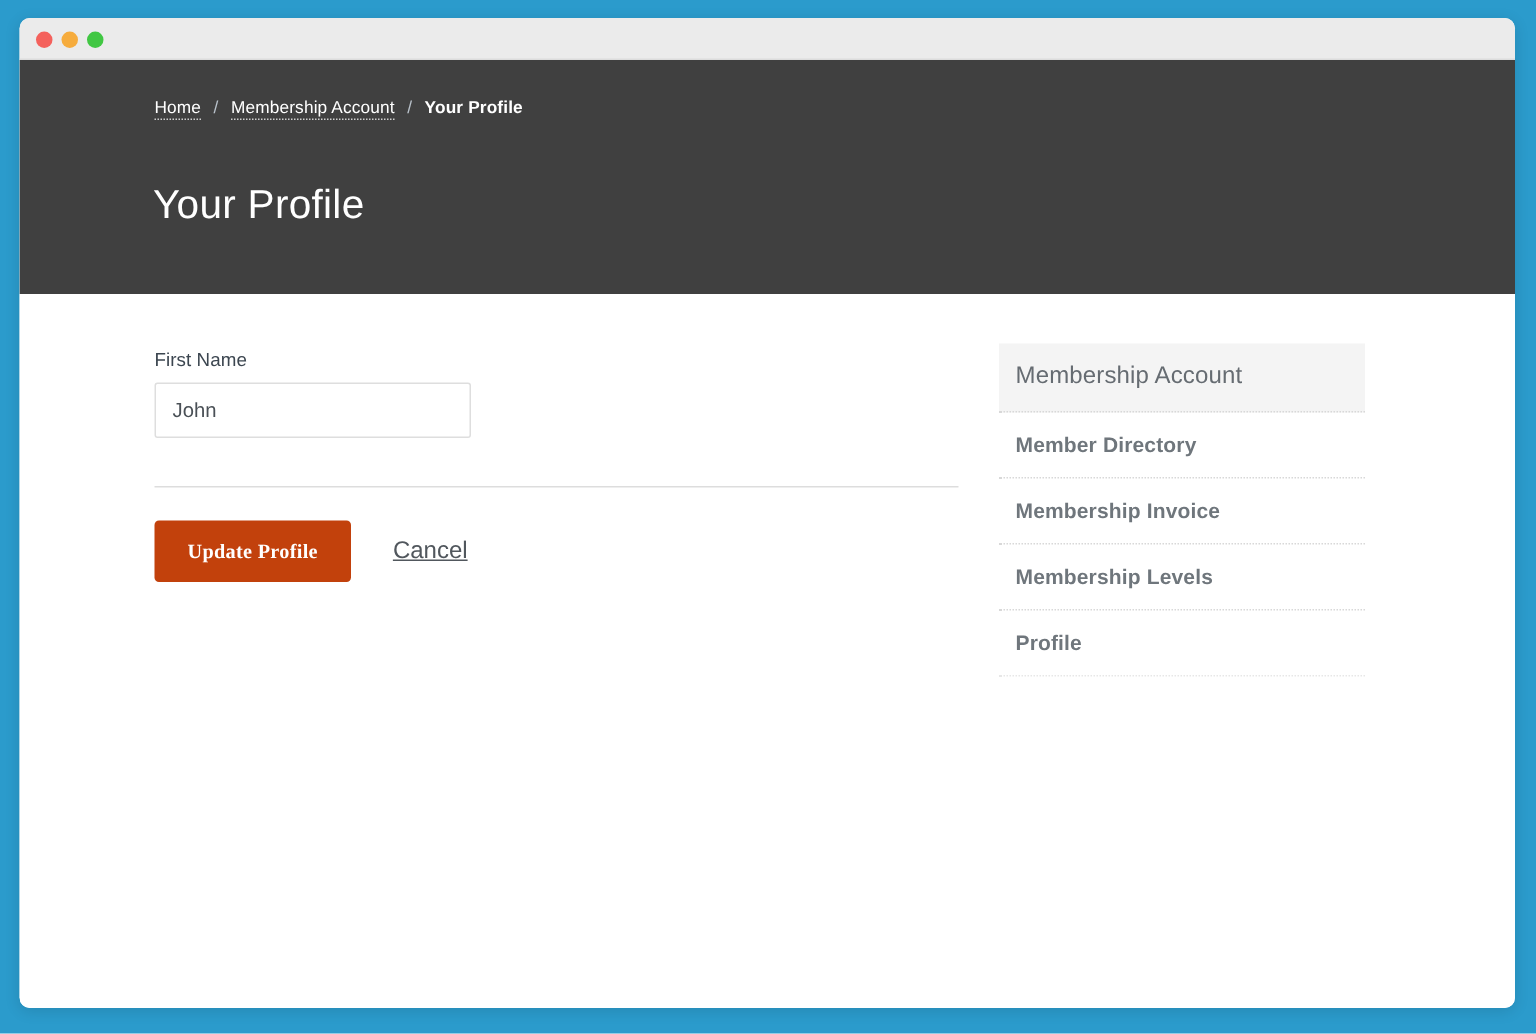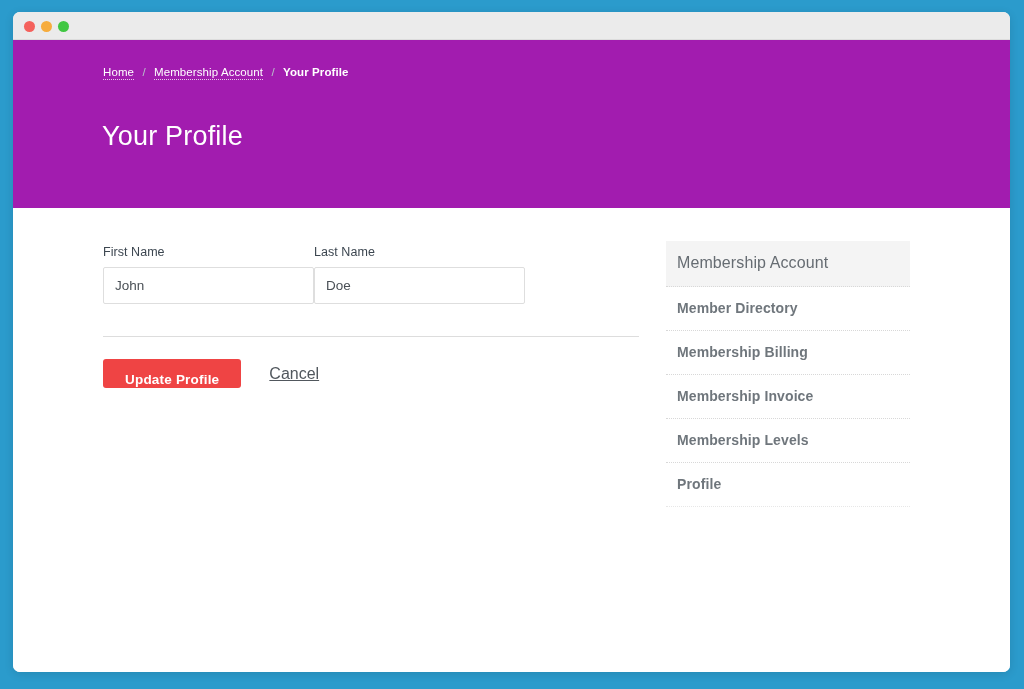--- a/index.html
+++ b/index.html
@@ -39,23 +39,23 @@
     width: 11px;
     height: 11px;
     border-radius: 50%;
   }
   .dot.red    { left: 11px; background: #f4615c; }
   .dot.yellow { left: 28px; background: #f6ac3d; }
   .dot.green  { left: 45px; background: #41c743; }
 
   
   .page-header {
-    background: #a21caf;
+    background: #404040;
     height: 134px;
-    padding: 34px 0 0 0;
+    padding: 22px 0 0 0;
     position: relative;
   }
   .breadcrumb {
     position: absolute;
     left: 90px;
     top: 26px;
     font-size: 11.5px;
     color: #ffffff;
     letter-spacing: .1px;
     white-space: nowrap;
@@ -145,31 +145,31 @@
     margin: 32px 0 0 0;
     width: 536px;
   }
   .actions {
     margin-top: 22px;
     display: flex;
     align-items: center;
     gap: 28px;
   }
   .btn-primary {
-    background: #ef4444;
+    background: #c2410c;
     color: #ffffff;
     border: 0;
     border-radius: 3px;
     font-size: 13.5px;
     font-weight: bold;
     padding: 0 22px;
-    height: 29px;
+    height: 41px;
     line-height: 41px;
     cursor: pointer;
-    font-family: Liberation Sans, sans-serif;
+    font-family: Liberation Serif, serif;
     letter-spacing: .2px;
   }
   .btn-cancel {
     color: #51575d;
     font-size: 16px;
     text-decoration: underline;
     cursor: pointer;
   }
 
   
@@ -226,41 +226,34 @@
 
     <div class="form-area">
 
       <div class="field-row">
         <div class="field">
           <label class="field-label">First Name</label>
           <div class="input-wrap">
             <input class="text-input" type="text" value="John" style="">
           </div>
         </div>
-        <div class="field">
-          <label class="field-label">Last Name</label>
-          <div class="input-wrap">
-            <input class="text-input" type="text" value="Doe" style="">
-          </div>
-        </div>
       </div>
 
 
       <hr class="divider">
 
       <div class="actions">
         <button class="btn-primary">Update Profile</button>
         <a class="btn-cancel" href="#">Cancel</a>
       </div>
 
     </div>
 
     <div class="sidebar">
       <div class="sidebar-header">Membership Account</div>
       <div class="sidebar-item">Member Directory</div>
-      <div class="sidebar-item">Membership Billing</div>
       <div class="sidebar-item">Membership Invoice</div>
       <div class="sidebar-item">Membership Levels</div>
       <div class="sidebar-item">Profile</div>
     </div>
 
   </div>
 </div>
 
 </body></html>

